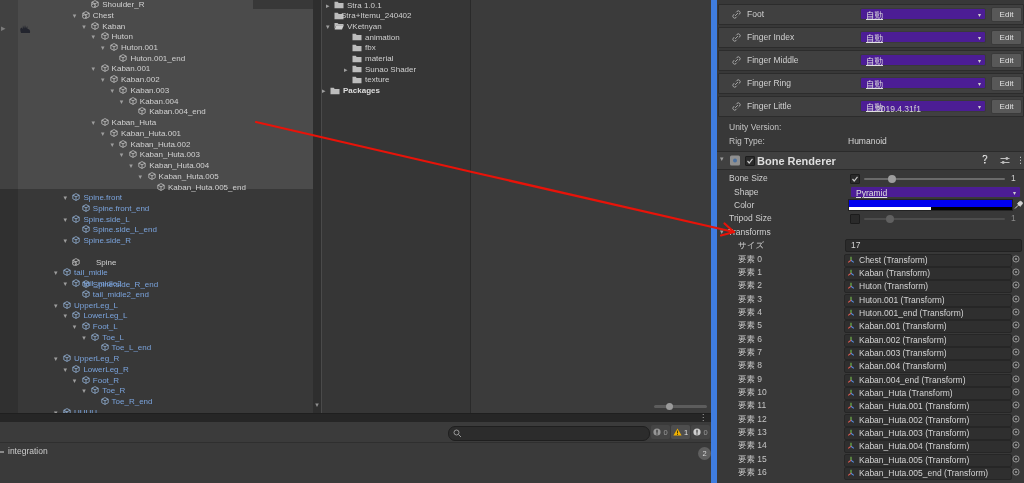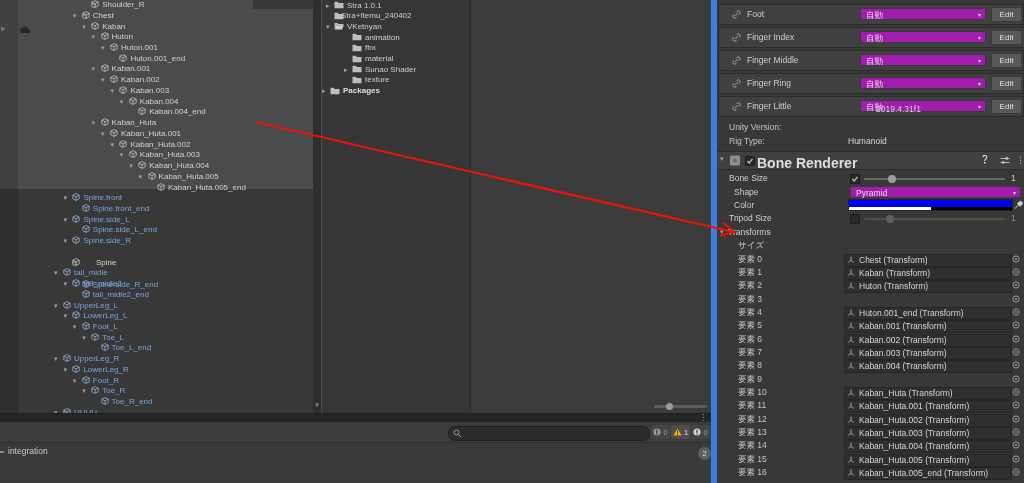--- a/index.html
+++ b/index.html
@@ -39,30 +39,30 @@
   #log-dash{position:absolute;left:0;top:6px;width:4px;height:2px;background:#8a8a8a;}
   #notif-badge{position:absolute;left:698px;top:33px;width:13px;height:13px;border-radius:50%;background:#5f5f5f;
                color:#d8d8d8;font-size:7.5px;line-height:13px;text-align:center;}
   
   #blue-div{left:711px;top:0;width:6px;height:483px;background:#3f7de0;}
   
   #insp{left:717px;top:0;width:307px;height:483px;background:#383838;font-size:8.5px;}
   .map-row{position:absolute;left:1px;width:304px;height:19px;background:#404040;border:1px solid #2c2c2c;border-radius:1px;}
   .map-row .lbl{position:absolute;left:28px;top:4px;color:#d0d0d0;}
   .map-icon{position:absolute;left:13px;top:5px;}
-  .dropdown{position:absolute;background:#a21caf;border:1px solid #3a3a3a;border-radius:2px;color:#e0e0e0;}
+  .dropdown{position:absolute;background:#4c1d95;border:1px solid #3a3a3a;border-radius:2px;color:#e0e0e0;text-decoration:underline;}
   .dropdown .dd-caret{position:absolute;right:4px;top:0;color:#cfcfcf;font-size:6px;}
   .map-dd{left:141px;top:3px;width:126px;height:12px;line-height:12px;padding-left:5px;box-sizing:border-box;}
   .edit-btn{position:absolute;left:272px;top:2px;width:29px;height:13px;background:#585858;border:1px solid #3a3a3a;
             border-radius:2px;color:#e4e4e4;text-align:center;line-height:13px;font-size:8px;}
   .info-lbl{position:absolute;left:12px;color:#c4c4c4;}
   .info-val{position:absolute;left:131px;color:#d4d4d4;}
   #comp-header{position:absolute;left:0;top:151px;width:307px;height:17px;background:#404040;
                border-top:1px solid #2b2b2b;border-bottom:1px solid #2b2b2b;}
-  #comp-title{position:absolute;left:40px;top:3px;font-weight:bold;color:#dedede;font-size:14px;}
+  #comp-title{position:absolute;left:40px;top:3px;font-weight:bold;color:#dedede;font-size:11px;}
   .hdr-ico{position:absolute;top:3px;color:#bdbdbd;}
   .prop-lbl{position:absolute;color:#cfcfcf;}
   .checkbox{position:absolute;width:8px;height:8px;background:#2a2a2a;border:1px solid #1c1c1c;border-radius:1px;}
   .slider-track{position:absolute;width:141px;height:2px;background:#6a6a6a;border-radius:1px;}
   .slider-track.dim{background:#4d4d4d;}
   .slider-knob{position:absolute;top:-3px;width:8px;height:8px;border-radius:50%;background:#9e9e9e;}
   .slider-knob.dim{background:#606060;}
   .val-txt{position:absolute;left:294px;color:#cfcfcf;}
   .val-txt.dim{color:#8a8a8a;}
   .field{position:absolute;background:#2b2b2b;border:1px solid #222;border-radius:2px;color:#d4d4d4;}
@@ -582,20 +582,23 @@
     <div class="checkbox" style="left:133px;top:214px;"></div>
     <div class="slider-track dim" style="left:147px;top:218px;">
       <div class="slider-knob dim" style="left:22px;"></div>
     </div>
     <div class="val-txt dim" style="top:213px;">1</div>
 
     <span class="fold" style="left:3px;top:226px;">▾</span>
     <div class="prop-lbl" style="left:11px;top:227px;">Transforms</div>
 
     <div class="prop-lbl" style="left:21px;top:240px;">サイズ</div>
+    <div class="field" style="left:128px;top:239px;width:175px;height:11px;line-height:11px;">
+      <span style="position:absolute;left:5px;">17</span>
+    </div>
 
     <div id="el-rows">
         <div class="el-row" style="top: 252.5px;">
           <span class="el-lbl">要素 0</span>
           <div class="el-field">
             <span class="el-icon"><svg width="8" height="8" viewBox="0 0 8 8">
                 <path d="M4 4.2 L4 0.8" stroke="#77c24c" stroke-width="1.1"></path>
                 <path d="M4 4.2 L1.2 6.4" stroke="#e05a4f" stroke-width="1.1"></path>
                 <path d="M4 4.2 L6.8 6.4" stroke="#5a8de0" stroke-width="1.1"></path>
               </svg></span>
@@ -631,20 +634,28 @@
               </svg></span>
             <span class="txt">Huton (Transform)</span>
           </div>
           <span class="el-pick"><svg width="8" height="8" viewBox="0 0 8 8">
               <circle cx="4" cy="4" r="3.1" fill="none" stroke="#a0a0a0" stroke-width="0.9"></circle>
               <circle cx="4" cy="4" r="1" fill="#a0a0a0"></circle>
             </svg></span>
         </div>
         <div class="el-row" style="top: 292.55px;">
           <span class="el-lbl">要素 3</span>
+          <div class="el-field">
+            <span class="el-icon"><svg width="8" height="8" viewBox="0 0 8 8">
+                <path d="M4 4.2 L4 0.8" stroke="#77c24c" stroke-width="1.1"></path>
+                <path d="M4 4.2 L1.2 6.4" stroke="#e05a4f" stroke-width="1.1"></path>
+                <path d="M4 4.2 L6.8 6.4" stroke="#5a8de0" stroke-width="1.1"></path>
+              </svg></span>
+            <span class="txt">Huton.001 (Transform)</span>
+          </div>
           <span class="el-pick"><svg width="8" height="8" viewBox="0 0 8 8">
               <circle cx="4" cy="4" r="3.1" fill="none" stroke="#a0a0a0" stroke-width="0.9"></circle>
               <circle cx="4" cy="4" r="1" fill="#a0a0a0"></circle>
             </svg></span>
         </div>
         <div class="el-row" style="top: 305.9px;">
           <span class="el-lbl">要素 4</span>
           <div class="el-field">
             <span class="el-icon"><svg width="8" height="8" viewBox="0 0 8 8">
                 <path d="M4 4.2 L4 0.8" stroke="#77c24c" stroke-width="1.1"></path>
@@ -713,20 +724,28 @@
               </svg></span>
             <span class="txt">Kaban.004 (Transform)</span>
           </div>
           <span class="el-pick"><svg width="8" height="8" viewBox="0 0 8 8">
               <circle cx="4" cy="4" r="3.1" fill="none" stroke="#a0a0a0" stroke-width="0.9"></circle>
               <circle cx="4" cy="4" r="1" fill="#a0a0a0"></circle>
             </svg></span>
         </div>
         <div class="el-row" style="top: 372.65px;">
           <span class="el-lbl">要素 9</span>
+          <div class="el-field">
+            <span class="el-icon"><svg width="8" height="8" viewBox="0 0 8 8">
+                <path d="M4 4.2 L4 0.8" stroke="#77c24c" stroke-width="1.1"></path>
+                <path d="M4 4.2 L1.2 6.4" stroke="#e05a4f" stroke-width="1.1"></path>
+                <path d="M4 4.2 L6.8 6.4" stroke="#5a8de0" stroke-width="1.1"></path>
+              </svg></span>
+            <span class="txt">Kaban.004_end (Transform)</span>
+          </div>
           <span class="el-pick"><svg width="8" height="8" viewBox="0 0 8 8">
               <circle cx="4" cy="4" r="3.1" fill="none" stroke="#a0a0a0" stroke-width="0.9"></circle>
               <circle cx="4" cy="4" r="1" fill="#a0a0a0"></circle>
             </svg></span>
         </div>
         <div class="el-row" style="top: 386px;">
           <span class="el-lbl">要素 10</span>
           <div class="el-field">
             <span class="el-icon"><svg width="8" height="8" viewBox="0 0 8 8">
                 <path d="M4 4.2 L4 0.8" stroke="#77c24c" stroke-width="1.1"></path>

